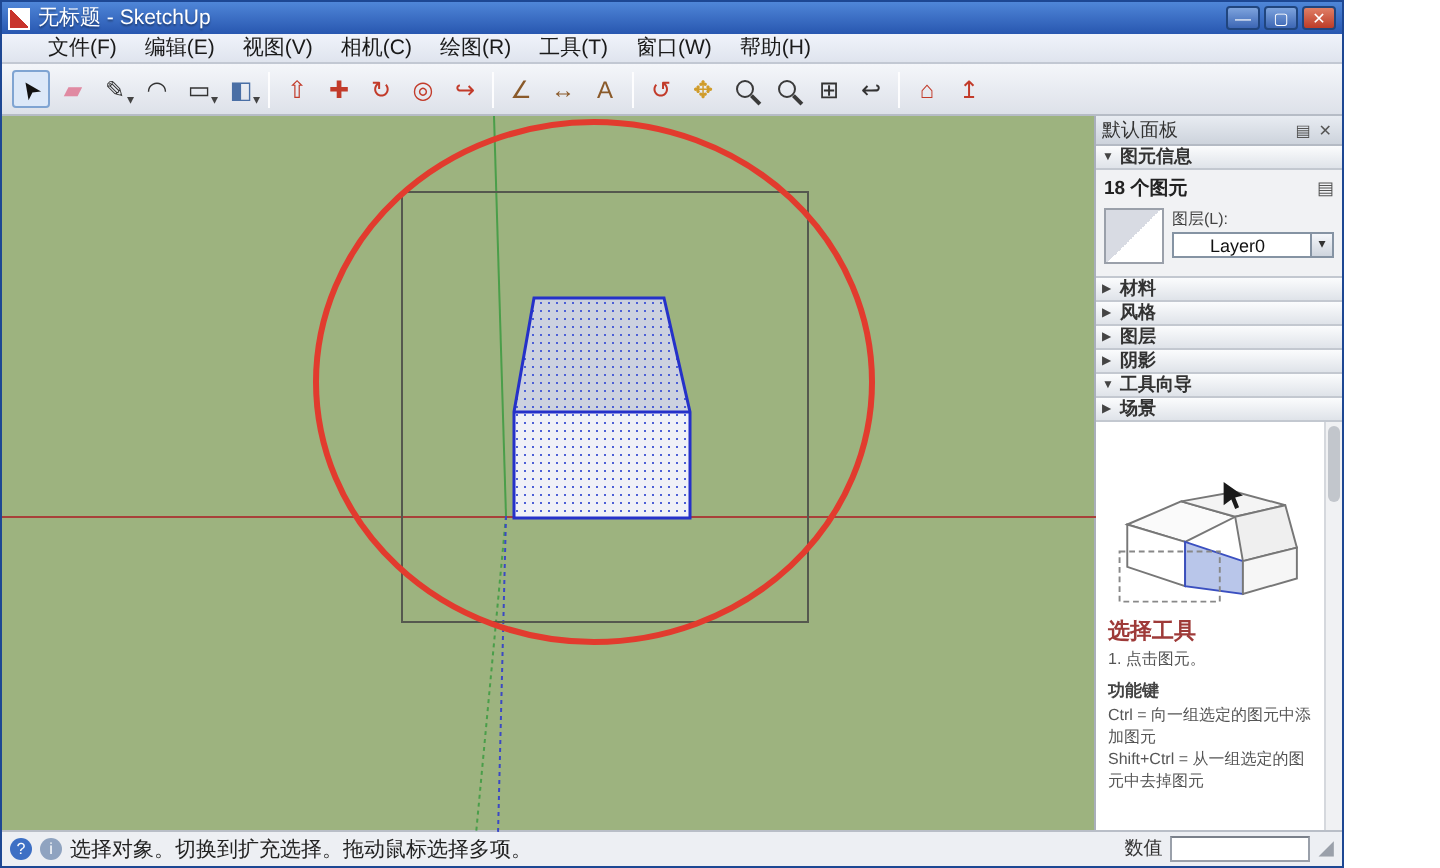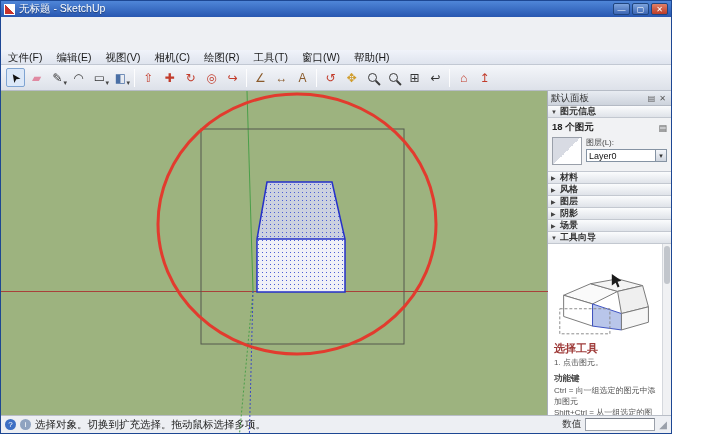--- a/index.html
+++ b/index.html
@@ -15,21 +15,21 @@
     background:linear-gradient(45deg,#c8342c 0 55%,#fff 55%); }
   .title { font-size:10.5px; text-shadow:0 1px 1px rgba(0,0,0,.4); flex:1; }
   .winbtns { display:flex; gap:2px; }
   .wb { width:17px; height:12px; font-size:8px; line-height:11px; text-align:center;
     color:#fff; background:linear-gradient(#7da3dd,#3c66b4); border:1px solid #20457e;
     border-radius:2px; cursor:default; }
   .wb.close { background:linear-gradient(#e07f66,#bc3c28); }
 
   
   .menubar { height:15px; background:linear-gradient(#f0f3fa,#dfe4ee);
-    border-bottom:1px solid #c2c8d3; display:flex; align-items:center; padding-left:0;margin-top:33px; }
+    border-bottom:1px solid #c2c8d3; display:flex; align-items:center; padding-left:16px; }
   .mitem { padding:0 7px; font-size:10.5px; color:#1a1a1a; height:15px; line-height:15px; }
 
   
   .toolbar { height:26px; background:linear-gradient(#f4f6fa,#dde1e9);
     border-bottom:1px solid #b6bcc6; display:flex; align-items:center; padding-left:4px; }
   .tb { width:19px; height:19px; margin:0 1px; display:flex; align-items:center;
     justify-content:center; border:1px solid transparent; border-radius:2px; position:relative; }
   .tb.pressed { background:#dce8f8; border-color:#7fa4d2; }
   .g { font-size:12px; line-height:1; }
   .rot { display:inline-block; transform:rotate(-125deg); }
@@ -63,21 +63,21 @@
   .ebody { height:54px; background:#f1f2f4; border-bottom:1px solid #c3c8d0; padding:3px 4px; }
   .erow1 { display:flex; align-items:center; justify-content:space-between; }
   .ecount { font-size:9.5px; font-weight:bold; color:#222; }
   .ebtn { font-size:9px; color:#555; }
   .erow2 { display:flex; margin-top:3px; gap:4px; }
   .thumb { width:30px; height:28px; background:linear-gradient(135deg,#d8dbe3 0 50%,#fff 50%);
     border:1px solid #9aa0aa; }
   .lcol { flex:1; min-width:0; }
   .llabel { font-size:8px; color:#444; display:block; }
   .combo { margin-top:1px; height:13px; background:#fff; border:1px solid #8593a3;
-    display:flex; align-items:center; font-size:9px; padding-left:2px; }
+    display:flex; align-items:center; font-size:9px; padding-left:18px; }
   .combo .val { flex:1; color:#111; }
   .cbtn { width:11px; height:11px; background:linear-gradient(#f4f6fa,#cfd5de);
     border-left:1px solid #8593a3; font-size:7px; text-align:center; line-height:11px; color:#333; }
 
   .icontent { flex:1; background:#fff; position:relative; overflow:hidden;
     padding:20px 12px 2px 6px; }
   .ihouse { display:block; margin:2px auto 2px auto; }
   .ititle { font-size:11px; font-weight:bold; color:#9e3a38; margin:3px 0 2px 0; }
   .iintro { font-size:8px; color:#999; line-height:1.3; }
   .ihead { font-size:8.5px; font-weight:bold; color:#444; margin-top:5px; }
@@ -271,27 +271,27 @@
       </div>
       <div class="sect">
         <span class="arr c"></span>
         <span class="slabel">图层</span>
       </div>
       <div class="sect">
         <span class="arr c"></span>
         <span class="slabel">阴影</span>
       </div>
       <div class="sect">
-        <span class="arr c"></span>
-        <span class="slabel">场景</span>
-      </div>
-
-      <div class="sect">
         <span class="arr e"></span>
         <span class="slabel">工具向导</span>
+      </div>
+
+      <div class="sect">
+        <span class="arr c"></span>
+        <span class="slabel">场景</span>
       </div>
       <div class="icontent">
         <svg class="ihouse" width="106" height="72" viewBox="0 0 110 74">
           <rect width="110" height="74" fill="#ffffff"></rect>
           <polygon points="10,30 38,18 66,26 40,39" fill="#fafafa" stroke="#777" stroke-width="1"></polygon>
           <polygon points="38,18 66,13 92,20 66,26" fill="#f4f4f4" stroke="#777" stroke-width="1"></polygon>
           <polygon points="66,26 92,20 98,42 70,49" fill="#efefef" stroke="#777" stroke-width="1"></polygon>
           <polygon points="10,30 40,39 40,62 10,52" fill="#ffffff" stroke="#777" stroke-width="1"></polygon>
           <polygon points="40,39 70,49 70,66 40,62" fill="#b9c6ea" stroke="#3a4fc0" stroke-width="1"></polygon>
           <polygon points="70,49 98,42 98,58 70,66" fill="#f6f6f6" stroke="#777" stroke-width="1"></polygon>

